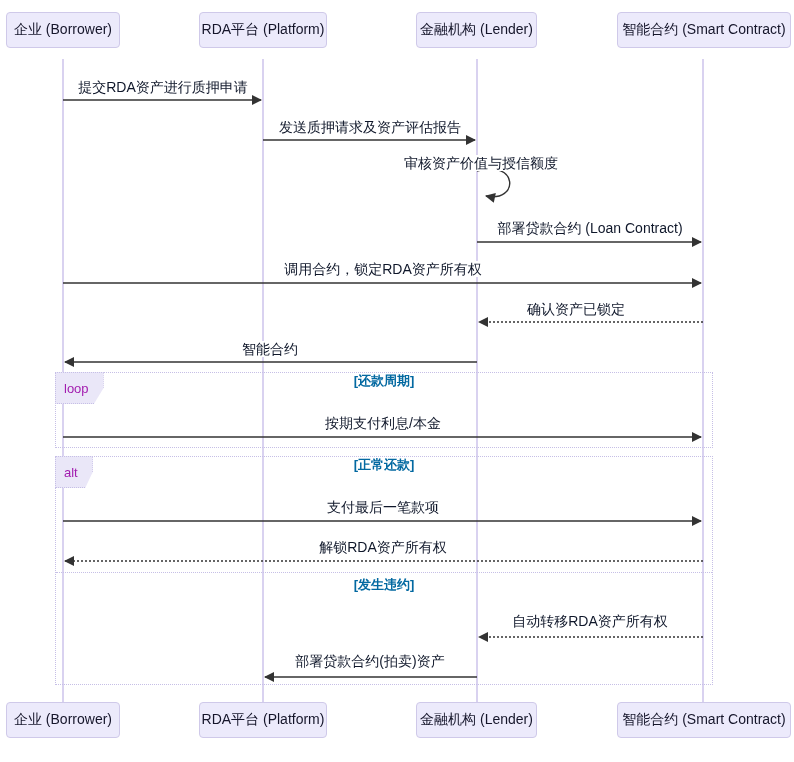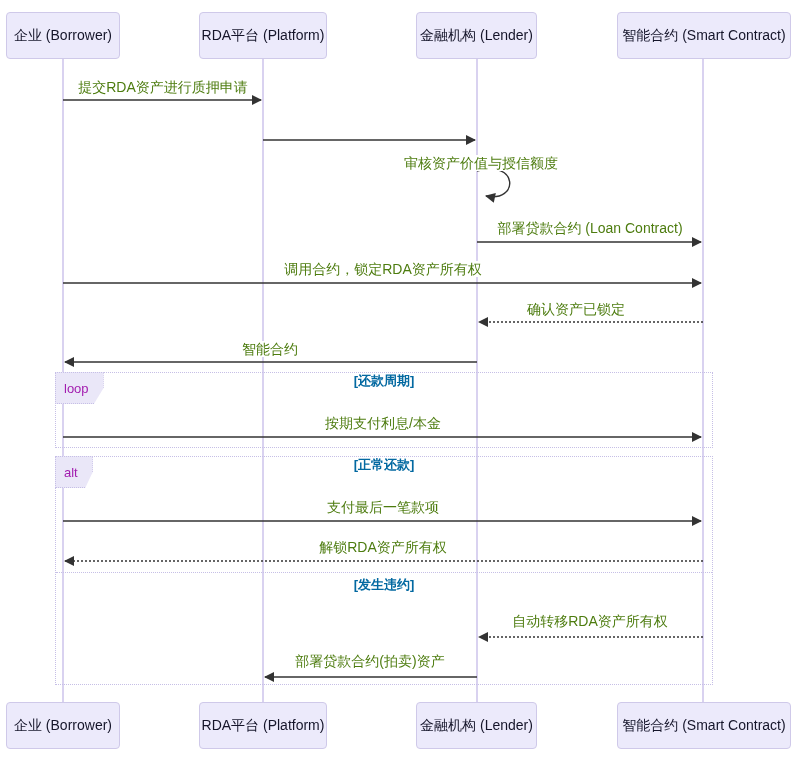--- a/index.html
+++ b/index.html
@@ -1,31 +1,31 @@
 <!DOCTYPE html>
 <html><head>
 <meta charset="utf-8">
 <style>
   html,body{margin:0;padding:0;background:#ffffff;}
   .stage{
     position:relative;width:794px;height:762px;background:#ffffff;overflow:hidden;
     font-family:"Liberation Sans","DejaVu Sans",sans-serif;color:#1f1f1f;
   }
   .actor{
-    position:absolute;height:47px;box-sizing:border-box;
+    position:absolute;height:36px;box-sizing:border-box;
     background:#eceafb;border:1px solid #cfc9e9;border-radius:4px;
     display:flex;align-items:center;justify-content:center;
     font-size:14px;color:#15152a;white-space:nowrap;
   }
   .lifeline{
     position:absolute;top:59px;width:2px;height:643px;background:#d9d2f0;
   }
   .msg-label{
     position:absolute;transform:translateX(-50%);
-    font-size:14px;color:#4d7c0f;white-space:nowrap;background:#ffffff;
+    font-size:14px;color:#0f172a;white-space:nowrap;background:#ffffff;
     padding:0 3px;line-height:16px;
   }
   .frame{
     position:absolute;box-sizing:border-box;border:1px dotted #c6bfe6;background:transparent;
   }
   .frame-tab{
     position:absolute;left:-1px;top:-1px;height:32px;box-sizing:border-box;
     background:#eae7f8;border:1px dotted #c6bfe6;
     clip-path:polygon(0 0,100% 0,100% 50%,80% 100%,0 100%);
     font-size:13px;color:#a21caf;display:flex;align-items:center;
@@ -78,20 +78,21 @@
       <line x1="477" y1="362" x2="65" y2="362" marker-end="url(#ah)"></line>
       <line x1="63" y1="437" x2="701" y2="437" marker-end="url(#ah)"></line>
       <line x1="63" y1="521" x2="701" y2="521" marker-end="url(#ah)"></line>
       <line x1="703" y1="561" x2="65" y2="561" marker-end="url(#ah)" stroke-dasharray="2 2"></line>
       <line x1="703" y1="637" x2="479" y2="637" marker-end="url(#ah)" stroke-dasharray="2 2"></line>
       <line x1="477" y1="677" x2="265" y2="677" marker-end="url(#ah)"></line>
     </g>
   </svg>
 
   <div class="msg-label" style="left:163px;top:79px">提交RDA资产进行质押申请</div>
+  <div class="msg-label" style="left:370px;top:119px">发送质押请求及资产评估报告</div>
   <div class="msg-label" style="left:590px;top:220px">部署贷款合约 (Loan Contract)</div>
   <div class="msg-label" style="left:481px;top:155px">审核资产价值与授信额度</div>
   <div class="msg-label" style="left:383px;top:261px">调用合约，锁定RDA资产所有权</div>
   <div class="msg-label" style="left:576px;top:301px">确认资产已锁定</div>
   <div class="msg-label" style="left:270px;top:341px">智能合约</div>
   <div class="msg-label" style="left:383px;top:415px">按期支付利息/本金</div>
   <div class="msg-label" style="left:383px;top:499px">支付最后一笔款项</div>
   <div class="msg-label" style="left:383px;top:539px">解锁RDA资产所有权</div>
   <div class="msg-label" style="left:590px;top:613px">自动转移RDA资产所有权</div>
   <div class="msg-label" style="left:370px;top:653px">部署贷款合约(拍卖)资产</div>

